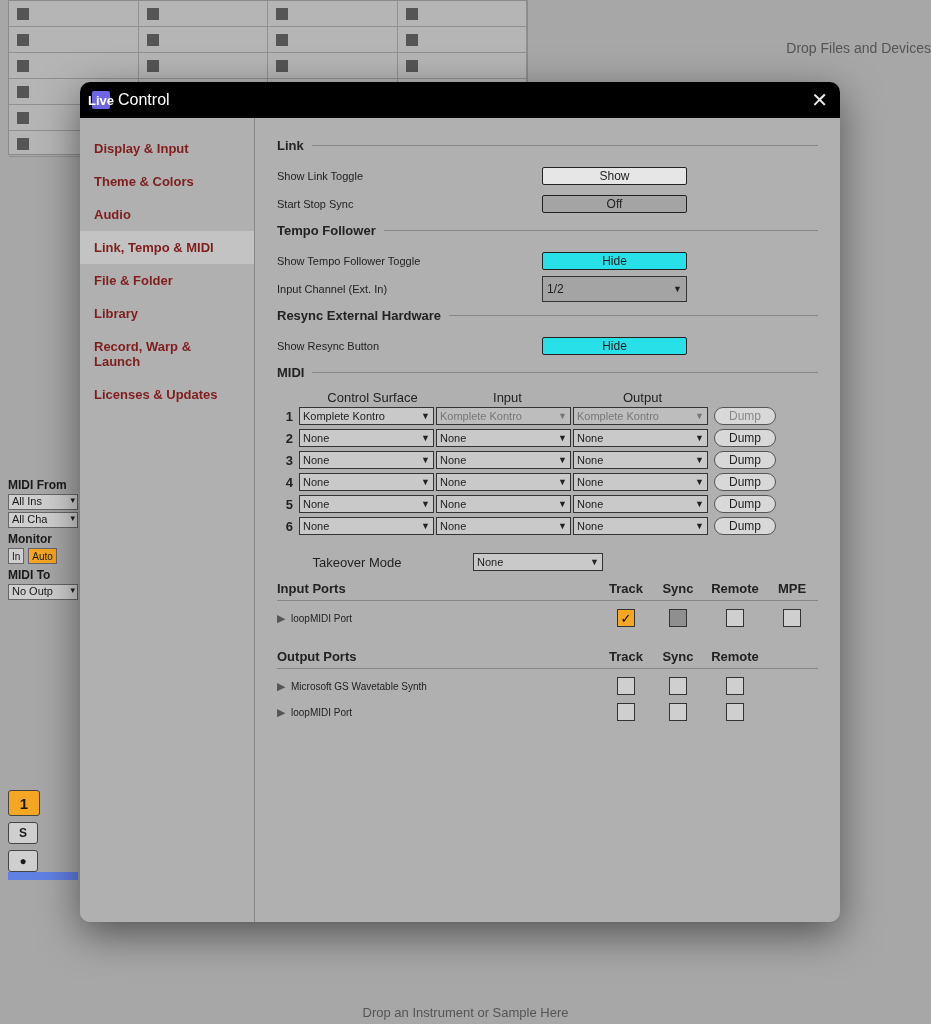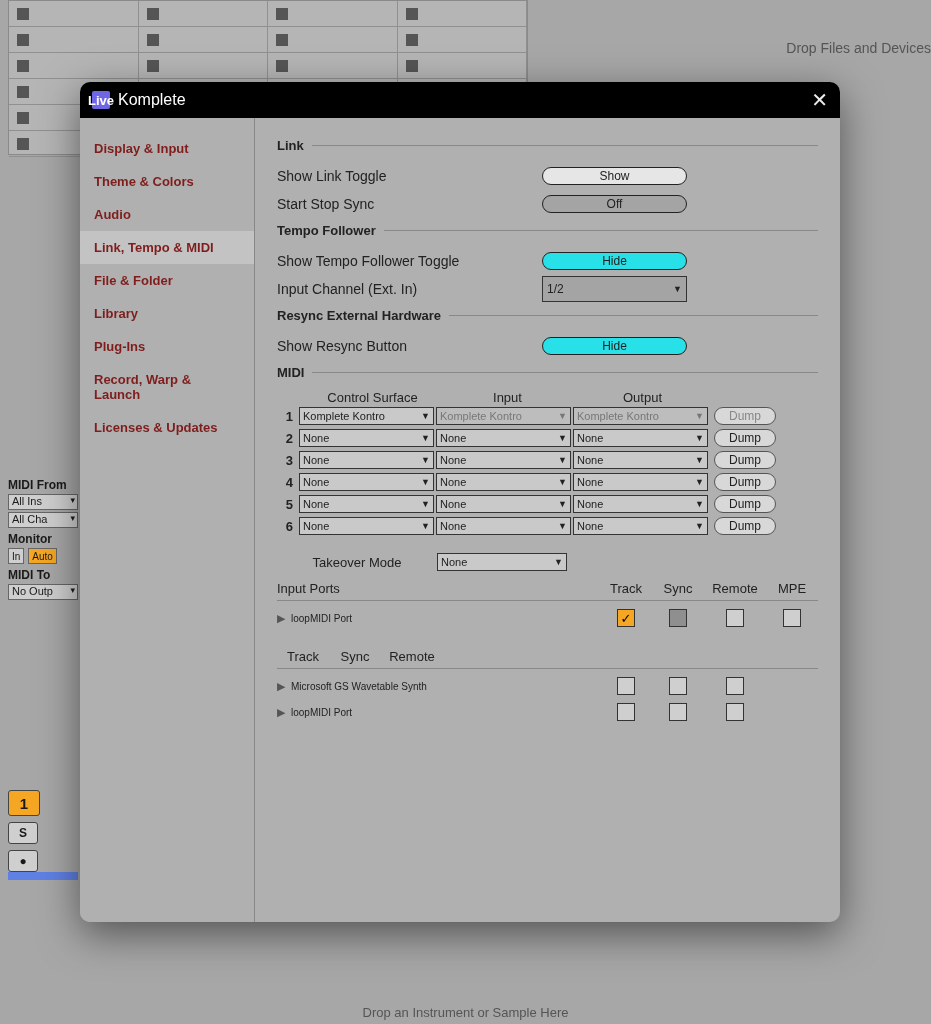--- a/index.html
+++ b/index.html
@@ -92,23 +92,23 @@
     flex:1; padding:14px 22px; overflow-y:auto; color:#222;
   }
   .section-head {
     display:flex; align-items:center; gap:8px; margin:6px 0 10px;
     font-weight:bold; font-size:13px;
   }
   .section-head .rule { flex:1; height:1px; background:#888; }
   .row {
     display:flex; align-items:center; height:26px; margin:2px 0;
   }
-  .row .lbl { width:265px; font-size:14px; }
+  .row .lbl { width:265px; font-size:11px; }
   .btn-toggle {
-    width:145px; height:18px; border:1px solid #222; border-radius:9px;
+    width:145px; height:18px; border:1px solid #222; border-radius:2px;
     background:#e6e6e6; display:flex; align-items:center; justify-content:center;
     font-size:12px; cursor:pointer;
   }
   .btn-toggle.cyan { background:#28e0e8; }
   .btn-toggle.off { background:#a4a4a4; }
   .sel-box {
     width:145px; height:24px; border:1px solid #333; background:#a4a4a4;
     font-size:12px; padding:12px 4px; position:relative; display:flex; align-items:center;
   }
   .sel-box::after { content:"▼"; position:absolute; right:4px; font-size:9px; }
@@ -129,25 +129,25 @@
   }
   .dd-field::after { content:"▼"; position:absolute; right:3px; font-size:9px; }
   .dd-field.dim { color:#777; background:#bdbdbd; }
   .dump {
     width:62px; height:18px; border:1px solid #555; border-radius:9px;
     background:#d8d8d8; font-size:12px; display:flex; align-items:center;
     justify-content:center; margin-left:4px; cursor:pointer;
   }
   .dump.dim { color:#888; }
 
-  .takeover { display:flex; align-items:center; margin:16px 0 6px; }
+  .takeover { display:flex; align-items:center; margin:16px 0 6px;gap:36px; }
   .takeover .tlbl { width:160px; text-align:center; font-size:13px; }
 
   .ports-head {
-    display:flex; align-items:center; margin-top:10px; font-weight:normal;
+    display:flex; align-items:center; margin-top:10px; font-weight:bold;
     font-size:13px;
   }
   .ports-head .pname { flex:1; }
   .ports-head .pcol { width:52px; text-align:center; }
   .port-row { display:flex; align-items:center; height:26px; }
   .port-row .tri { width:14px; color:#555; font-size:11px; }
   .port-row .pname { flex:1; font-size:10px; }
   .chk {
     width:18px; height:18px; border:1px solid #333; background:#cfcfcf;
     display:flex; align-items:center; justify-content:center; font-size:13px;
@@ -268,33 +268,32 @@
   </div>
   <div class="rec-strip"></div>
 
   <div class="bottom-hint">Drop an Instrument or Sample Here</div>
 </div>
 
 <div class="modal">
   <div class="titlebar">
     <div class="lead">
       <div class="live-icon">Live</div>
-      <div class="title-text">Komplete</div>
+      <div class="title-text">Control</div>
     </div>
     <div class="close-x">✕</div>
   </div>
   <div class="body">
     <div class="sidebar" id="sidebar">
         <div class="side-item">Display &amp; Input</div>
         <div class="side-item">Theme &amp; Colors</div>
         <div class="side-item">Audio</div>
         <div class="side-item sel">Link, Tempo &amp; MIDI</div>
         <div class="side-item">File &amp; Folder</div>
         <div class="side-item">Library</div>
-        <div class="side-item">Plug-Ins</div>
         <div class="side-item">Record, Warp &amp; Launch</div>
         <div class="side-item">Licenses &amp; Updates</div>
       </div>
     <div class="content">
 
       <div class="section-head">
           <span>Link</span>
           <div class="rule"></div>
         </div>
       <div class="row">
@@ -408,20 +407,21 @@
             <span class="pcol-cell" style="width: 62px;">
               <div class="chk"></div>
             </span>
             <span class="pcol-cell">
               <div class="chk"></div>
             </span>
           </div>
         </div>
 
       <div class="ports-head" style="margin-top:18px;">
+        <span class="pname">Output Ports</span>
         <span class="pcol">Track</span>
         <span class="pcol">Sync</span>
         <span class="pcol" style="width:62px;">Remote</span>
         <span class="pcol"></span>
       </div>
       <div style="height:1px;background:#888;margin:4px 0;"></div>
       <div id="output-port-rows">
           <div class="port-row">
             <span class="tri">▶</span>
             <span class="pname">Microsoft GS Wavetable Synth</span>

